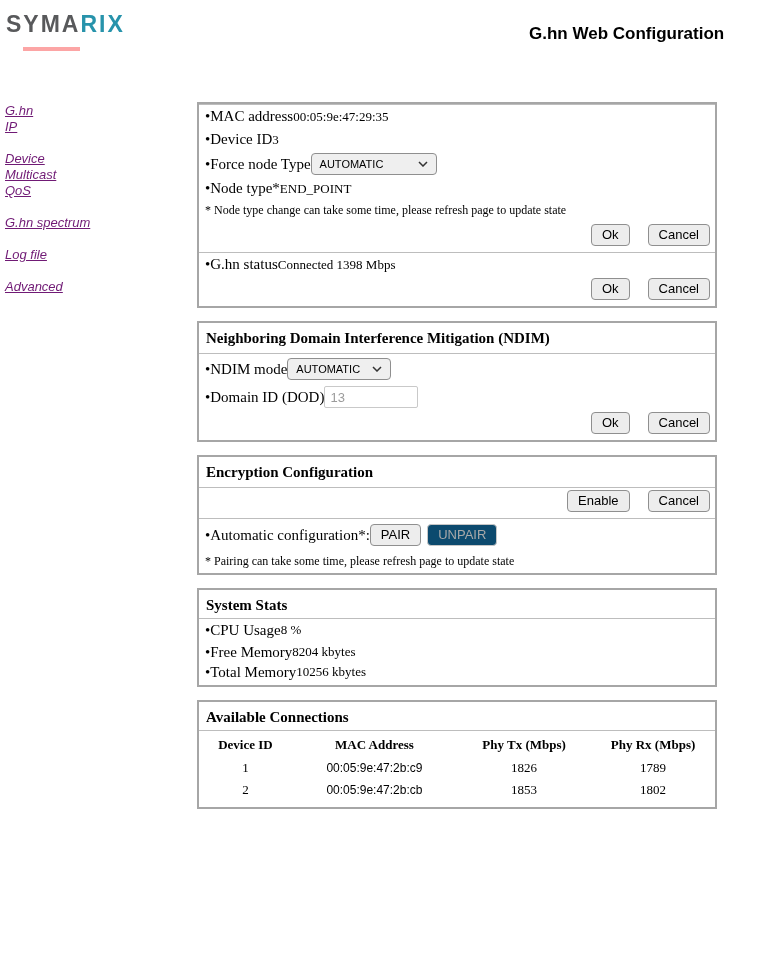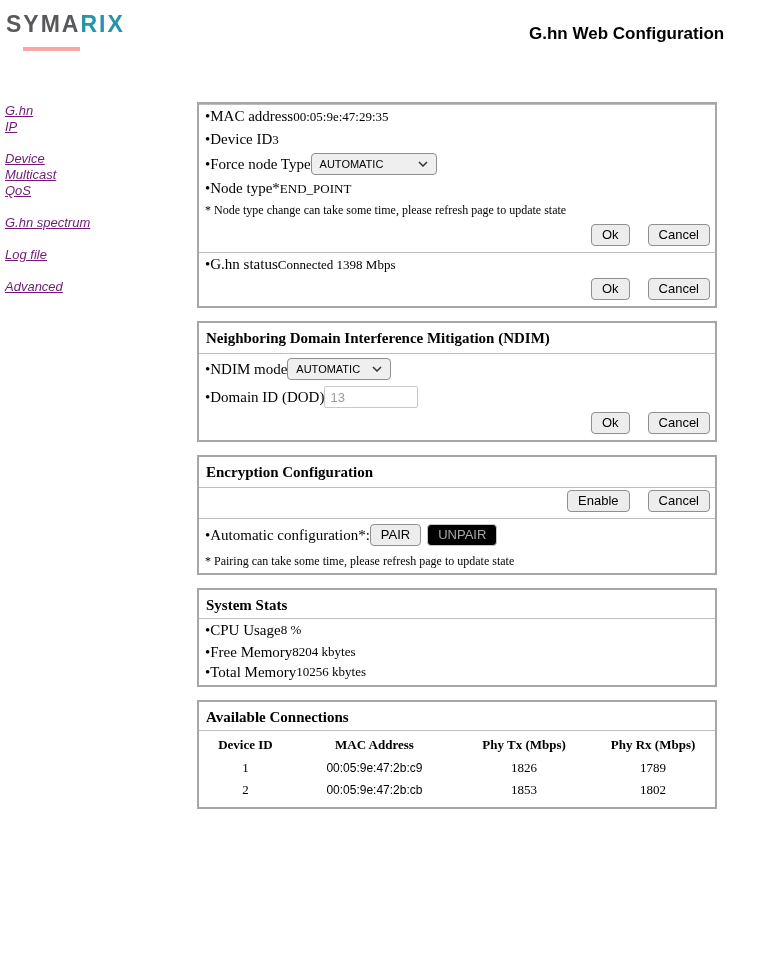--- a/index.html
+++ b/index.html
@@ -47,21 +47,21 @@
   .btn-row { display: flex; justify-content: flex-end; align-items: center;
     gap: 18px; min-height: 30px; padding: 0 5px 4px 5px; }
 
   
   .btn {
     font-family: "Liberation Sans", sans-serif; font-size: 13px; color: #000;
     background: #ededed; border: 1px solid #8f8f8f; border-radius: 4px;
     height: 22px; padding: 0 10px; cursor: pointer; line-height: 20px;
   }
   .btn:disabled, .btn.disabled {
-    color: #a9a9a9; border-color: #c6c6c6; background: #000000; cursor: default;
+    color: #a9a9a9; border-color: #c6c6c6; background: #0c4a6e; cursor: default;
   }
   .sel {
     display: inline-flex; justify-content: space-between; align-items: center;
     font-family: "Liberation Sans", sans-serif; font-size: 11px;
     background: #efefef; border: 1px solid #8f8f8f; border-radius: 4px;
     height: 22px; padding: 0 8px; cursor: pointer;
   }
   .sel .chev { margin-left: 8px; display: inline-flex; }
   .sel-force { width: 126px; }
   .sel-profile { width: 119px; }

